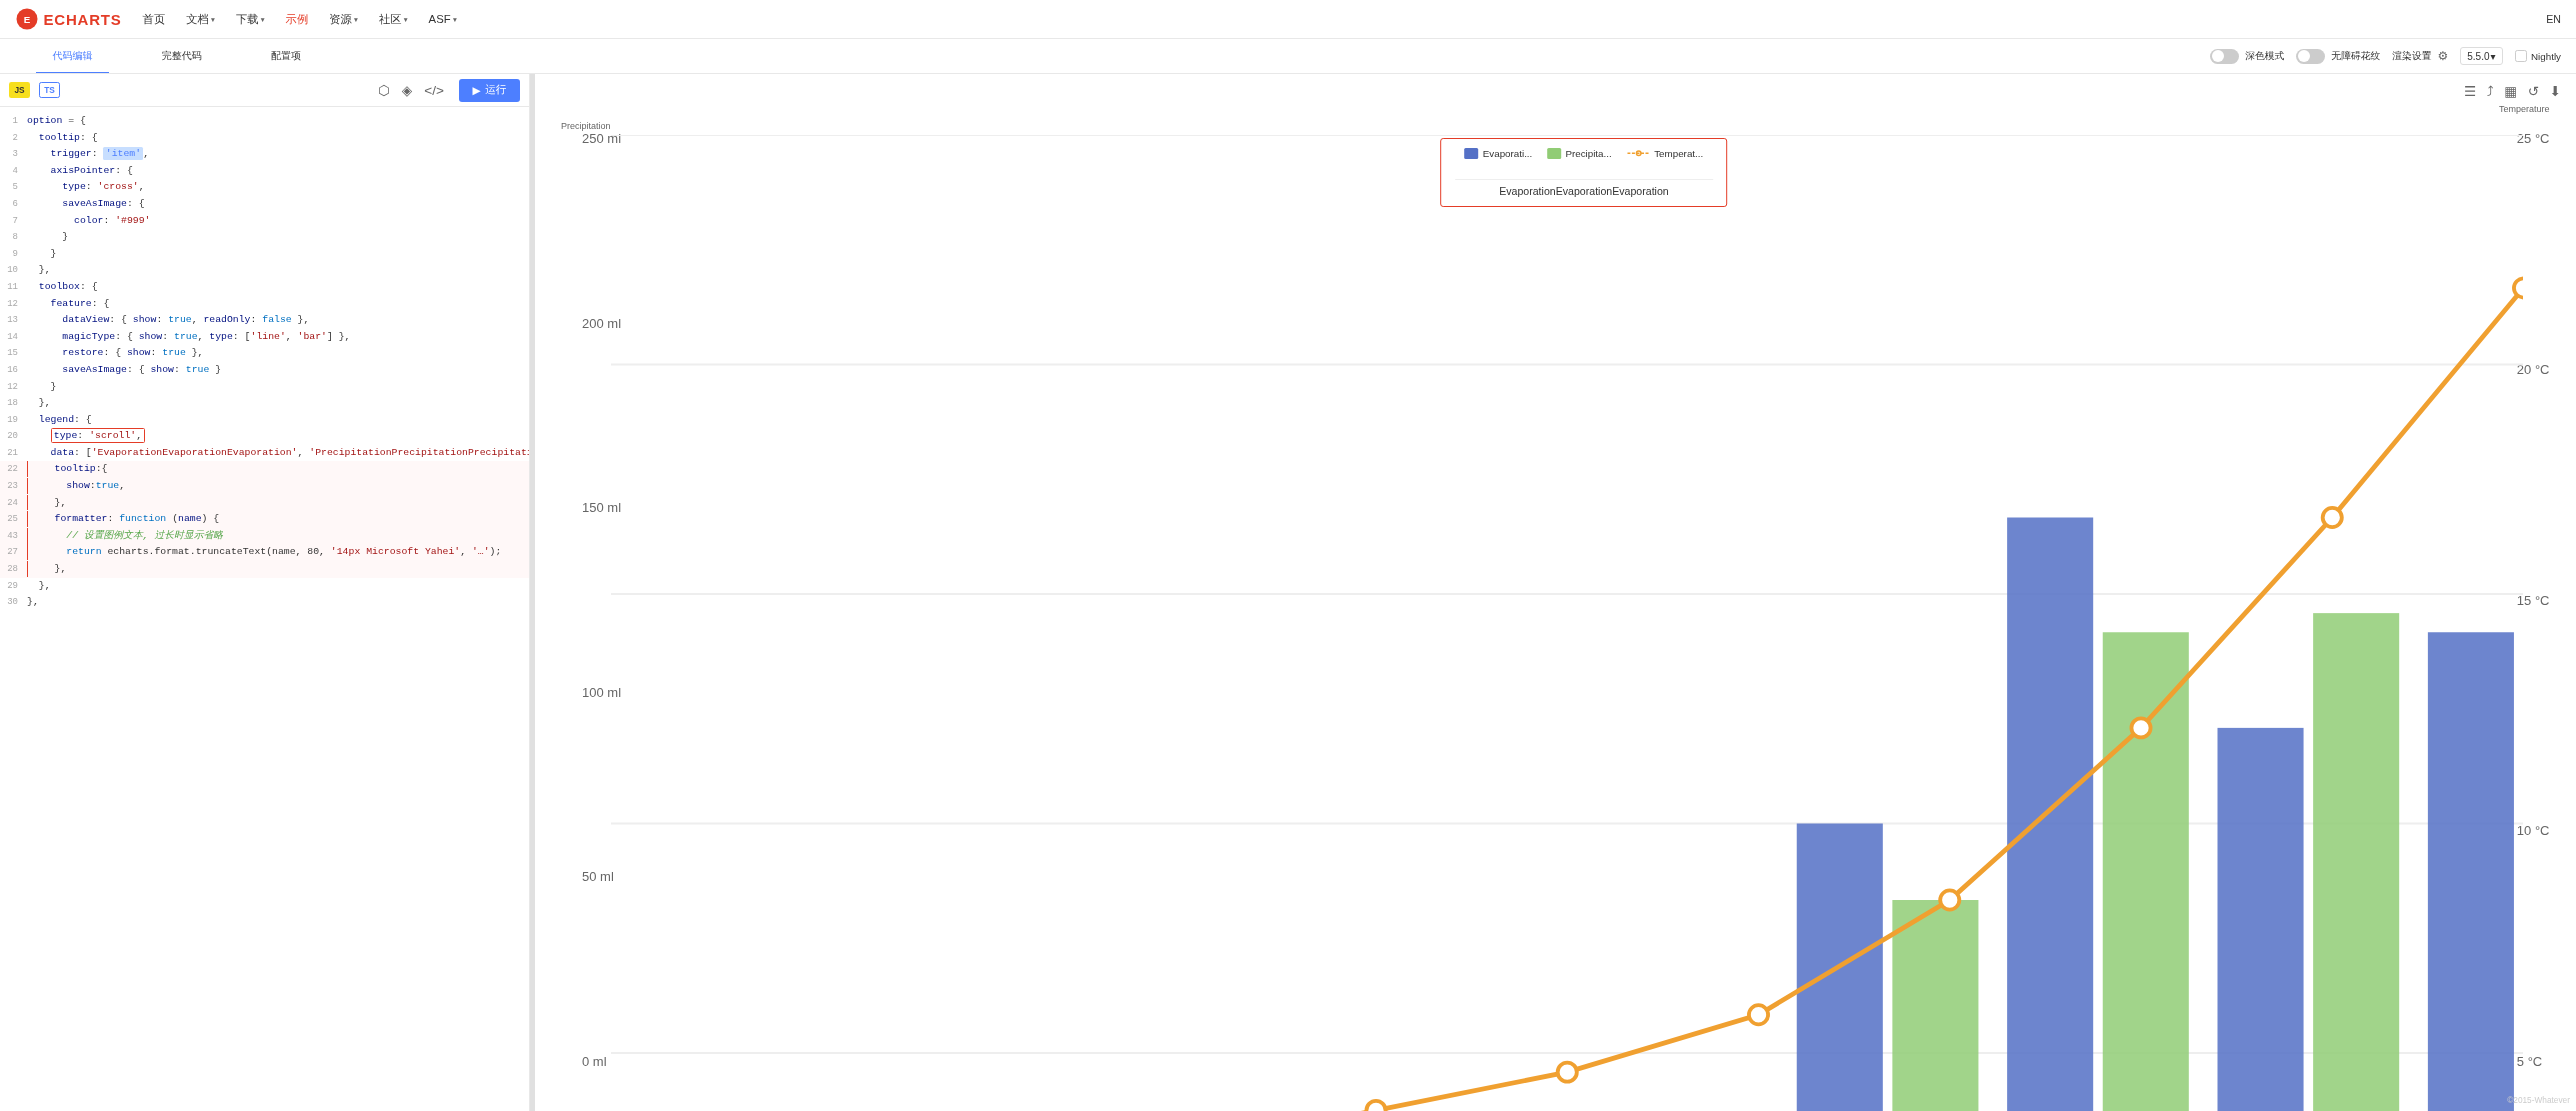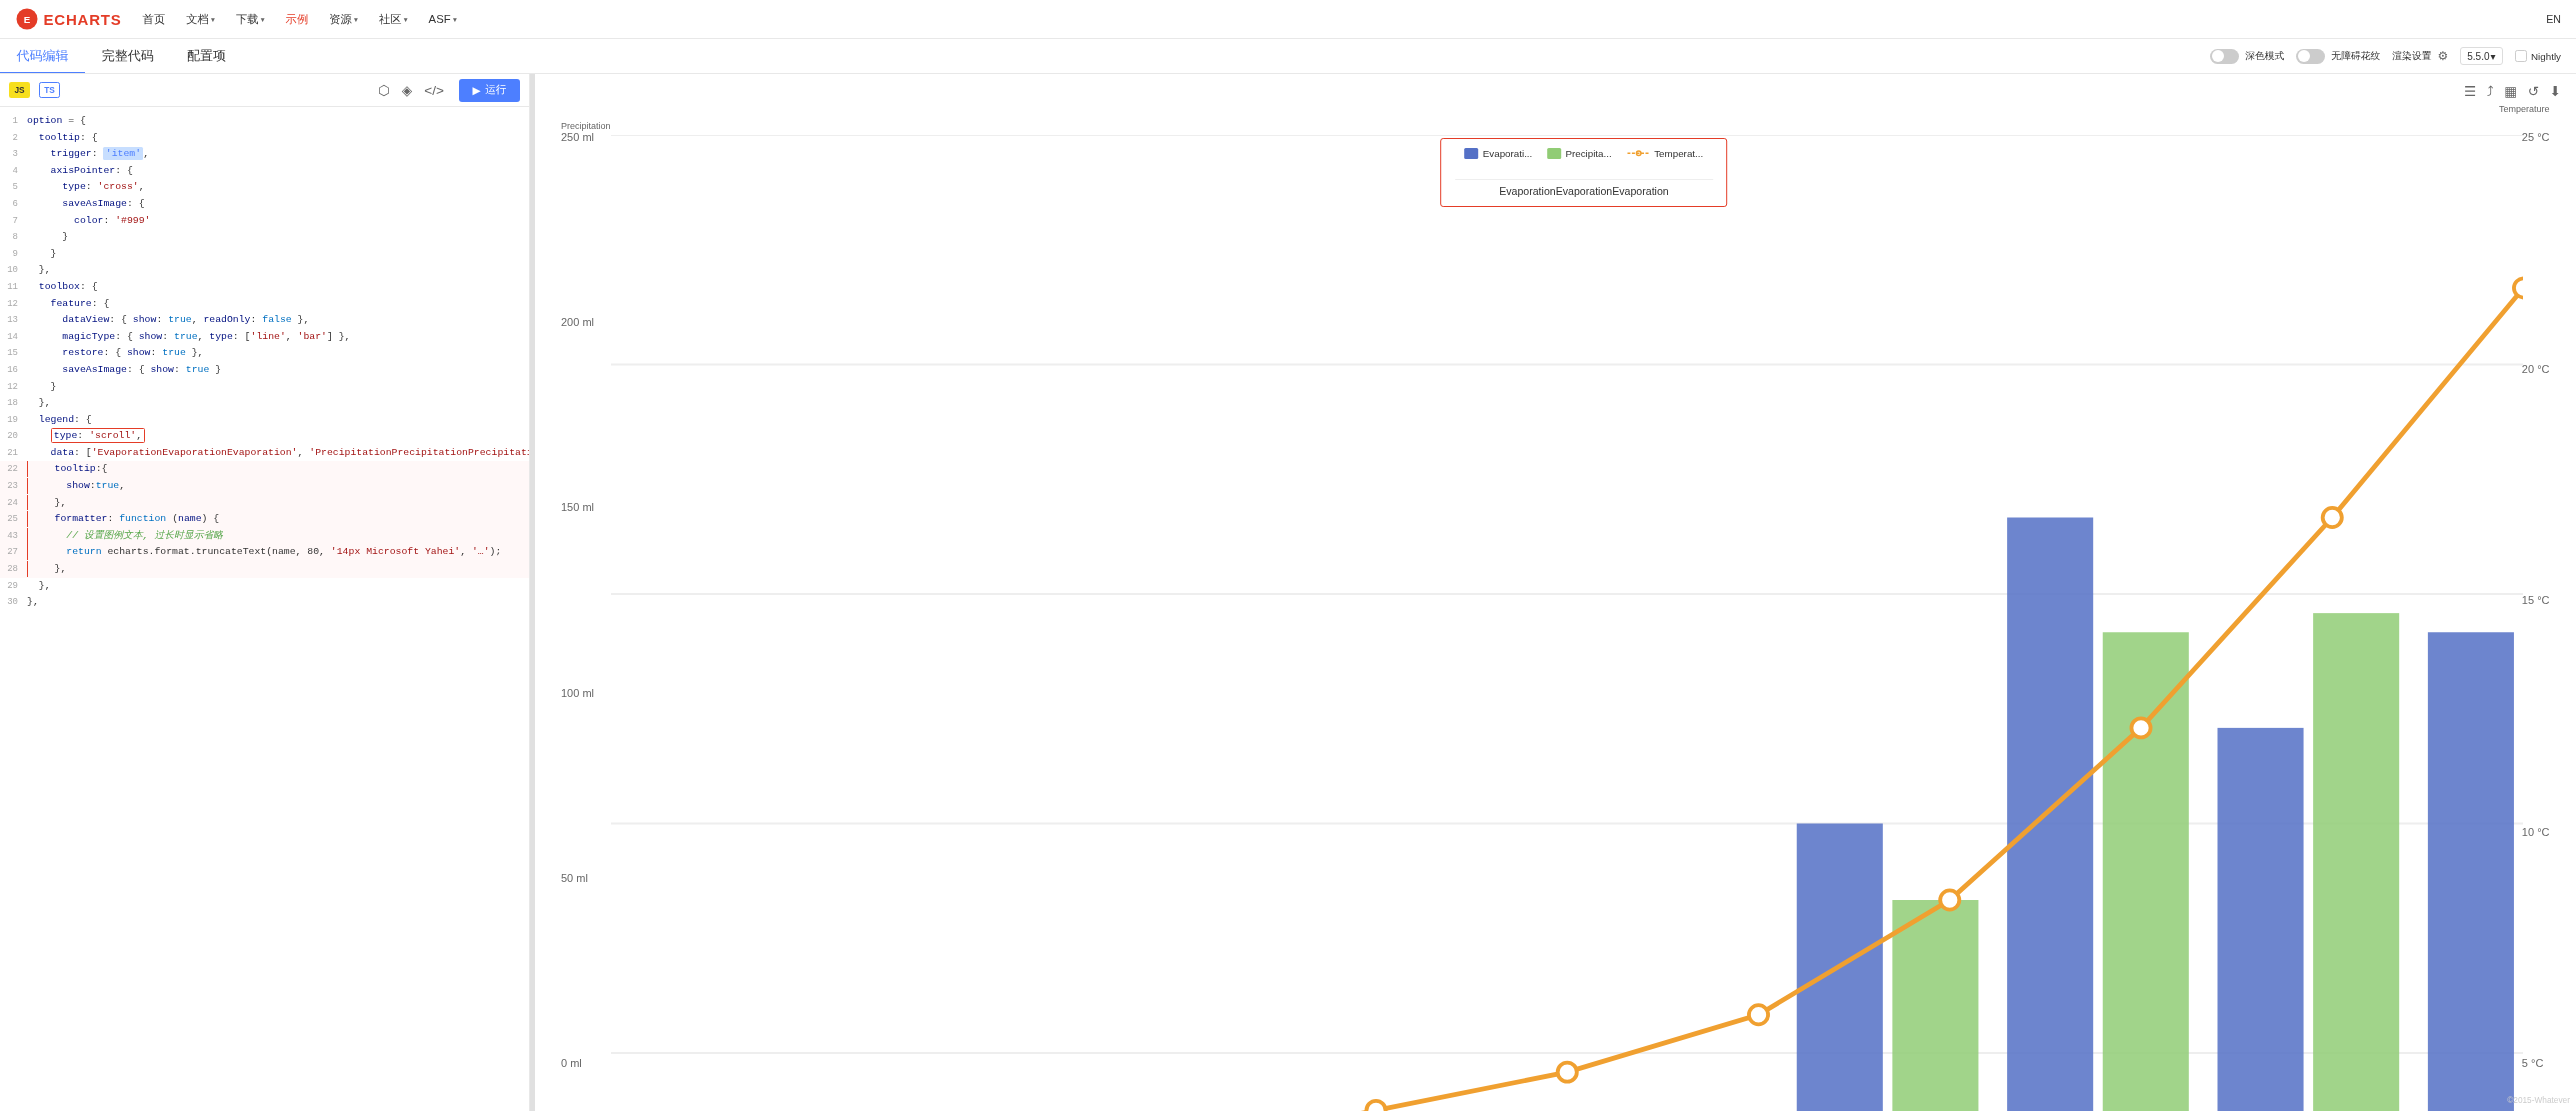--- a/index.html
+++ b/index.html
@@ -22,21 +22,21 @@
 
     
     .second-bar {
       display: flex; align-items: center; height: 35px;
       background: #fff; border-bottom: 0.8px solid #e8e8e8;
       padding: 0 0 0 0;
     }
     .tab-group { display: flex; align-items: center; height: 100%; }
     .tab-btn {
       height: 100%; padding: 0 16.6px; display: flex; align-items: center;
-      font-size: 13px; color: #333; cursor: pointer; border-bottom: 1.5px solid transparent;
+      font-size: 10px; color: #333; cursor: pointer; border-bottom: 1.5px solid transparent; margin-left: 36px;
     }
     .tab-btn.active { color: #4d7fff; border-bottom: 1.5px solid #4d7fff; }
 
     
     .right-controls {
       margin-left: auto; display: flex; align-items: center; gap: 12px;
       padding-right: 15px;
     }
     .toggle-group { display: flex; align-items: center; gap: 6px; }
     .toggle-switch {
@@ -133,21 +133,21 @@
     .legend-line { display: flex; align-items: center; }
     .legend-line-svg { width: 23px; height: 10.6px; }
     .legend-tooltip-text {
       font-size: 10.6px; color: #333; border-top: 0.8px solid #eee;
       padding-top: 4.5px; width: 100%; text-align: center;
     }
 
     
     .y-axis-left { position: absolute; left: 24px; top: 45px; bottom: 45px; display: flex; flex-direction: column; justify-content: space-between; }
     .y-axis-right { position: absolute; right: 24px; top: 45px; bottom: 45px; display: flex; flex-direction: column; justify-content: space-between; }
-    .axis-label { font-size: 11px; color: #666; }
+    .axis-label { font-size: 13px; color: #666; margin-left: 21px; }
     .axis-title { position: absolute; font-size: 9px; color: #666; }
 
     
     .chart-svg { position: absolute; left: 61px; right: 61px; top: 45px; bottom: 45px; }
 
     
     .code-editor::-webkit-scrollbar { width: 6px; }
     .code-editor::-webkit-scrollbar-thumb { background: #ccc; border-radius: 3px; }
     .code-editor::-webkit-scrollbar-track { background: #f5f5f5; }
 

